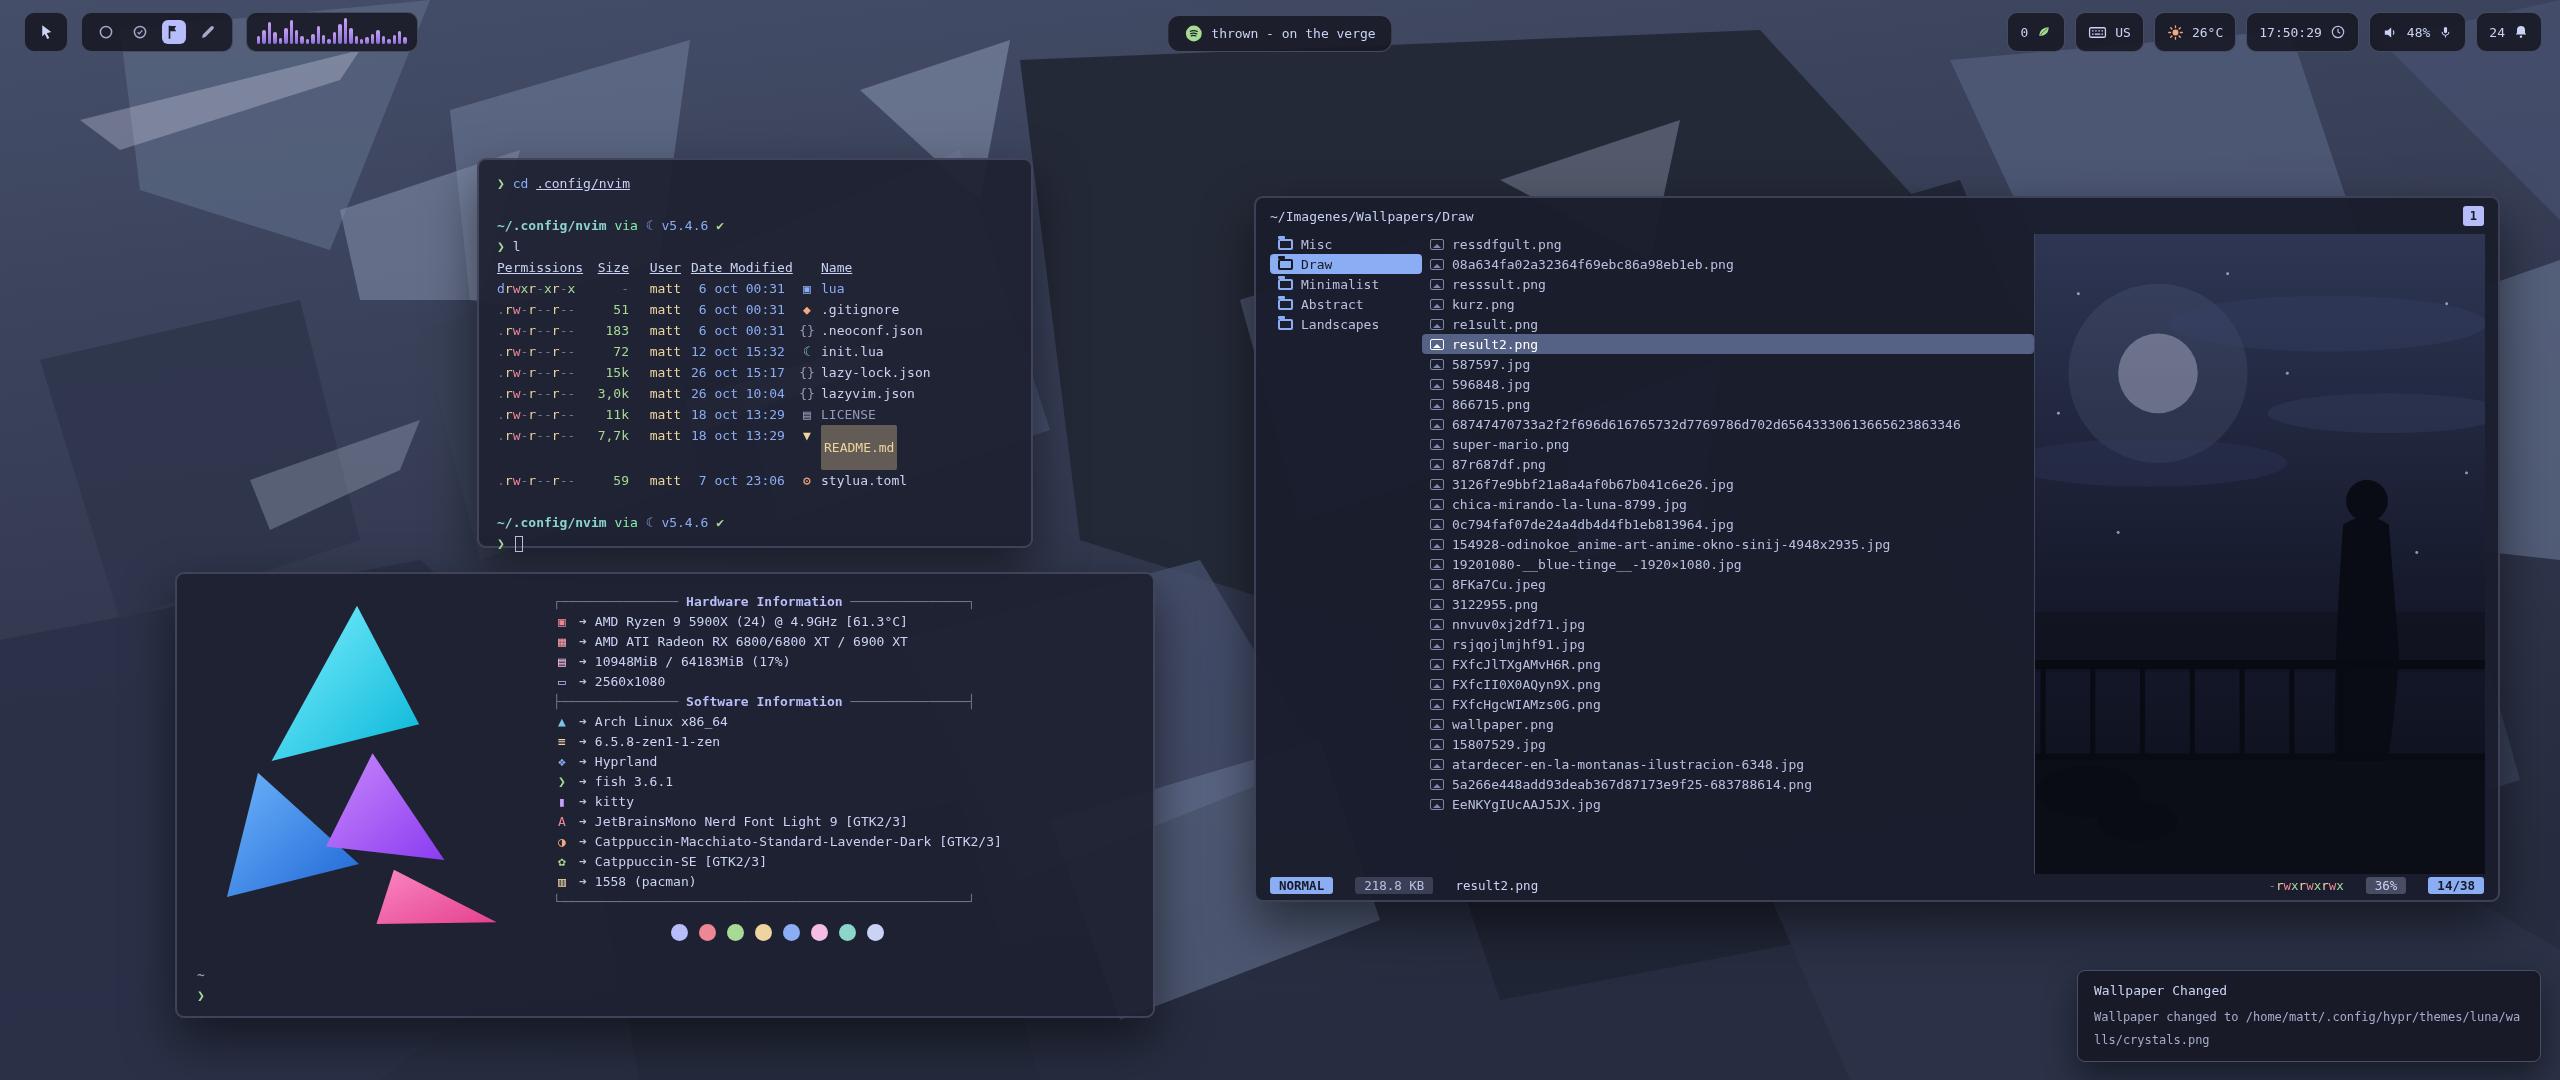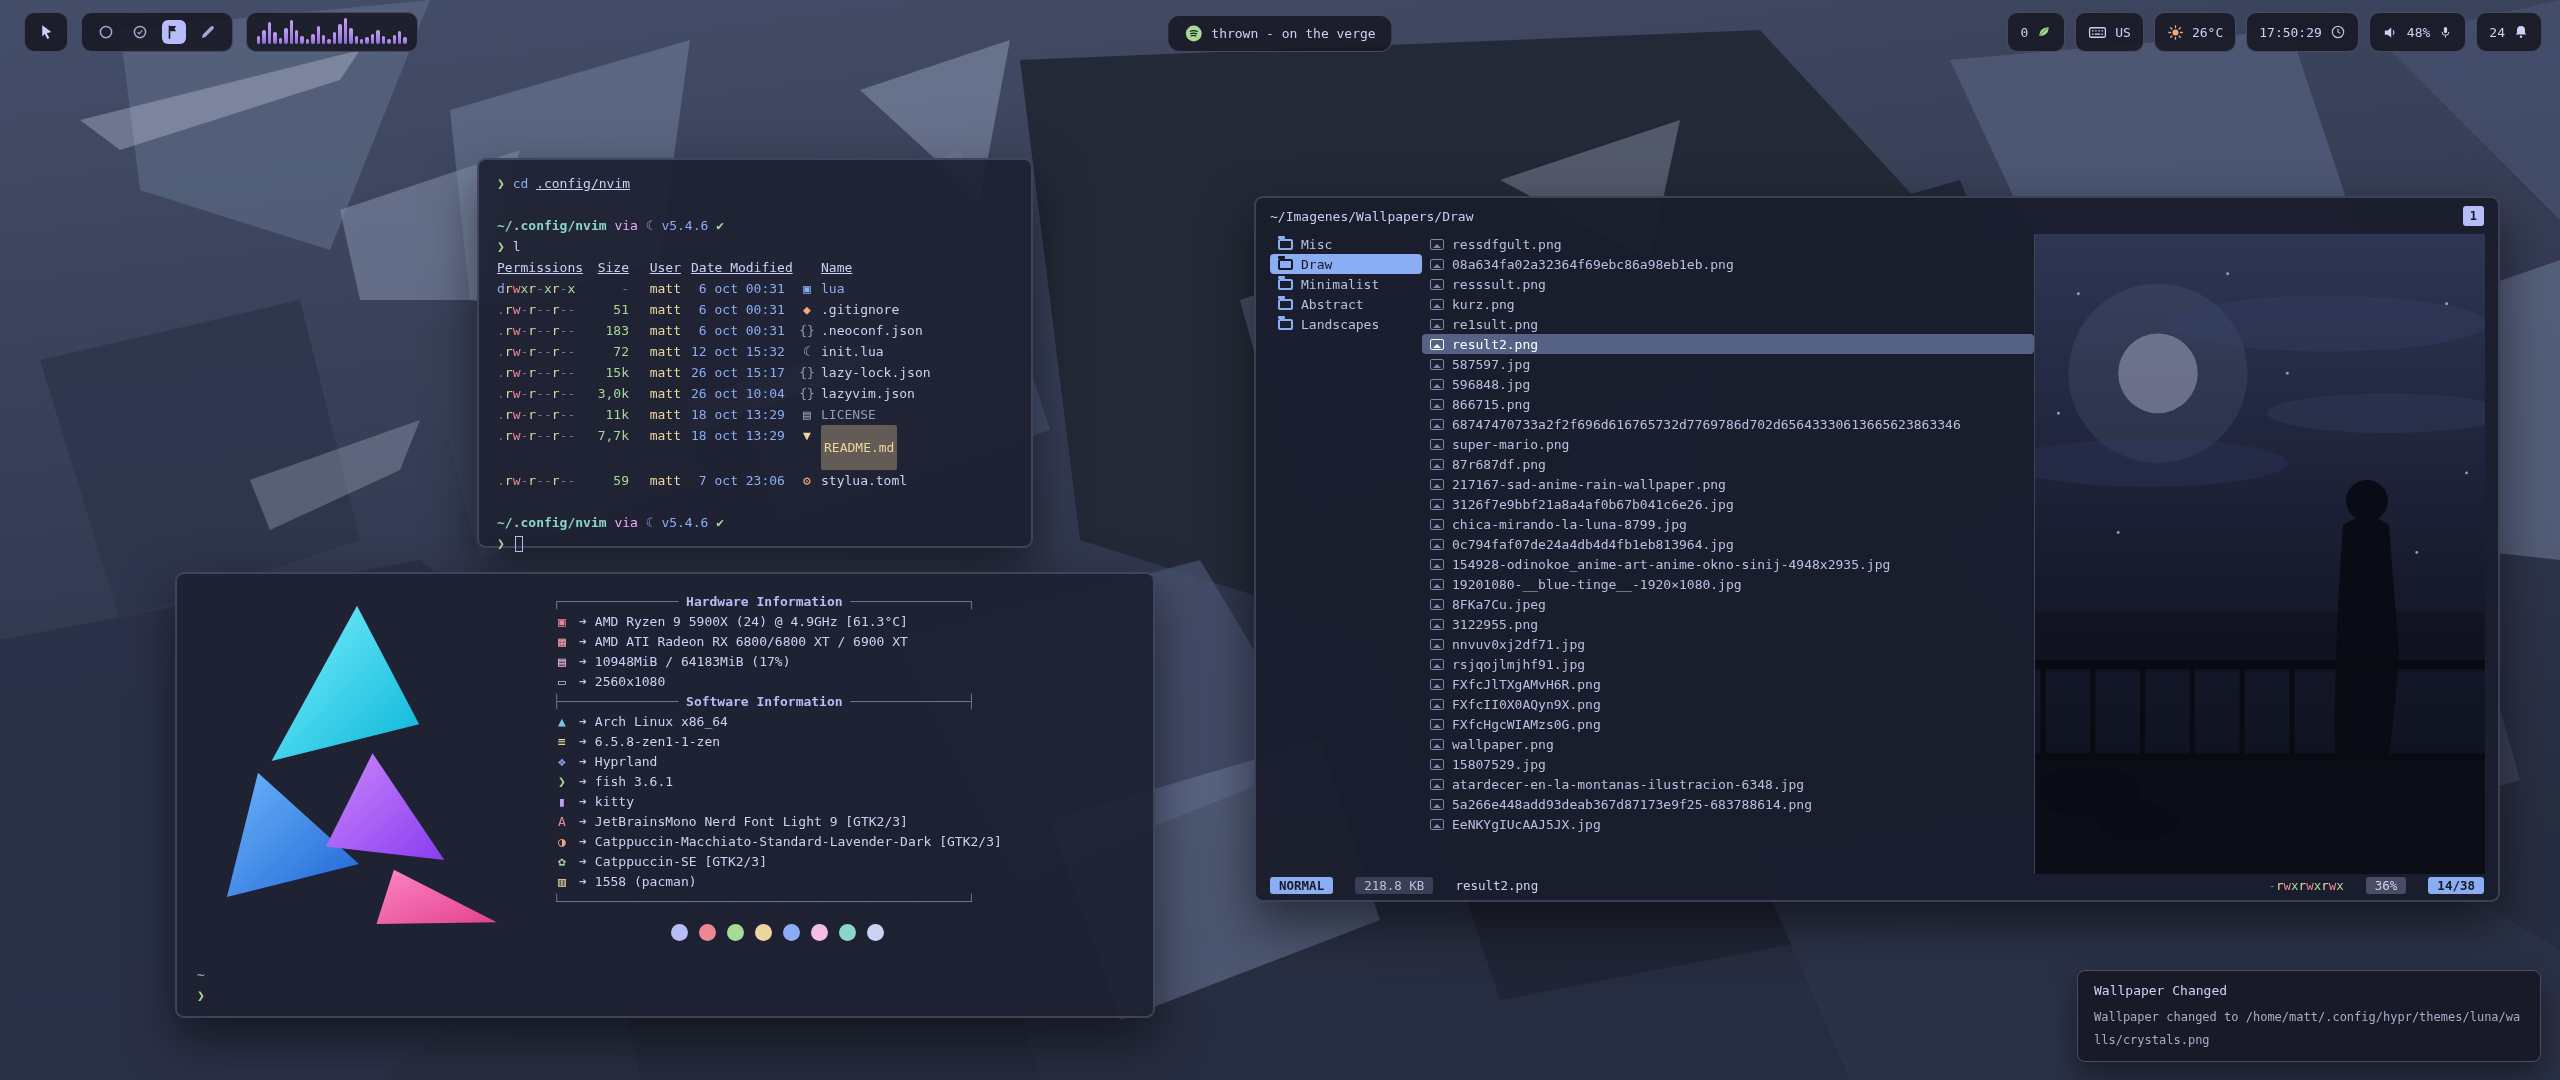--- a/index.html
+++ b/index.html
@@ -30,21 +30,21 @@
     box-shadow:0 22px 50px rgba(0,0,0,.5);color:#cad3f5}
 
   
   .term-nvim{left:477px;top:158px;width:556px;height:390px;padding:13px 18px;
     font-size:13px;line-height:21px}
   .tline{white-space:pre;display:flex}
   .p-green{color:#a6da95}
   .cmd-blue{color:#8aadf4}
   .arg-under{color:#cad3f5;text-decoration:underline}
   .cwd{color:#8bd5ca;font-weight:bold}
-  .via{color:#f0abfc}
+  .via{color:#86efac}
   .moon{color:#8aadf4}
   .runtime{color:#8aadf4}
   .check{color:#a6da95}
   .eza-head,.eza-row{display:flex;white-space:pre}
   .eza-head span{color:#cad3f5;text-decoration:underline}
   .c-perms{width:88px}
   .c-size{width:44px;text-align:right}
   .c-user{width:52px;text-align:right;color:#eed49f}
   .c-date{width:112px;padding-left:10px;color:#8aadf4}
   .c-icon{width:28px;text-align:center}
@@ -576,24 +576,20 @@
           <div class="frow">
             <span class="img-icon"></span>
             <span class="fname">super-mario.png</span>
           </div>
 
           <div class="frow">
             <span class="img-icon"></span>
             <span class="fname">87r687df.png</span>
           </div>
 
-          <div class="frow">
-            <span class="img-icon"></span>
-            <span class="fname">217167-sad-anime-rain-wallpaper.png</span>
-          </div>
 
           <div class="frow">
             <span class="img-icon"></span>
             <span class="fname">3126f7e9bbf21a8a4af0b67b041c6e26.jpg</span>
           </div>
 
           <div class="frow">
             <span class="img-icon"></span>
             <span class="fname">chica-mirando-la-luna-8799.jpg</span>
           </div>

